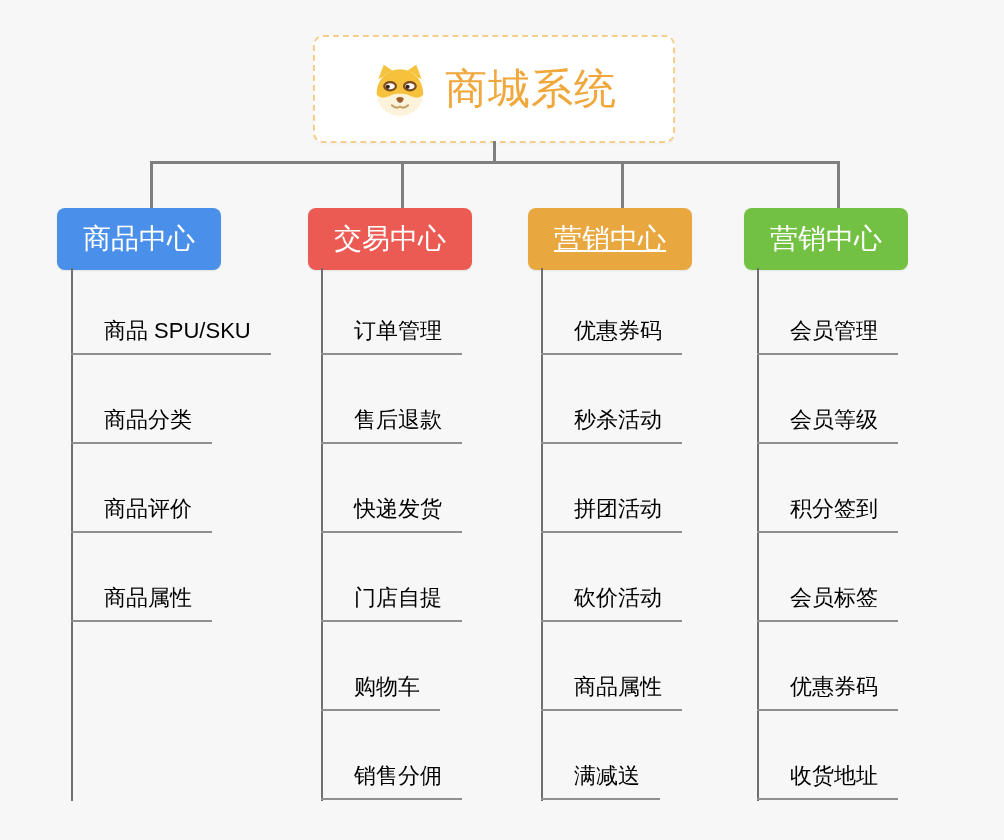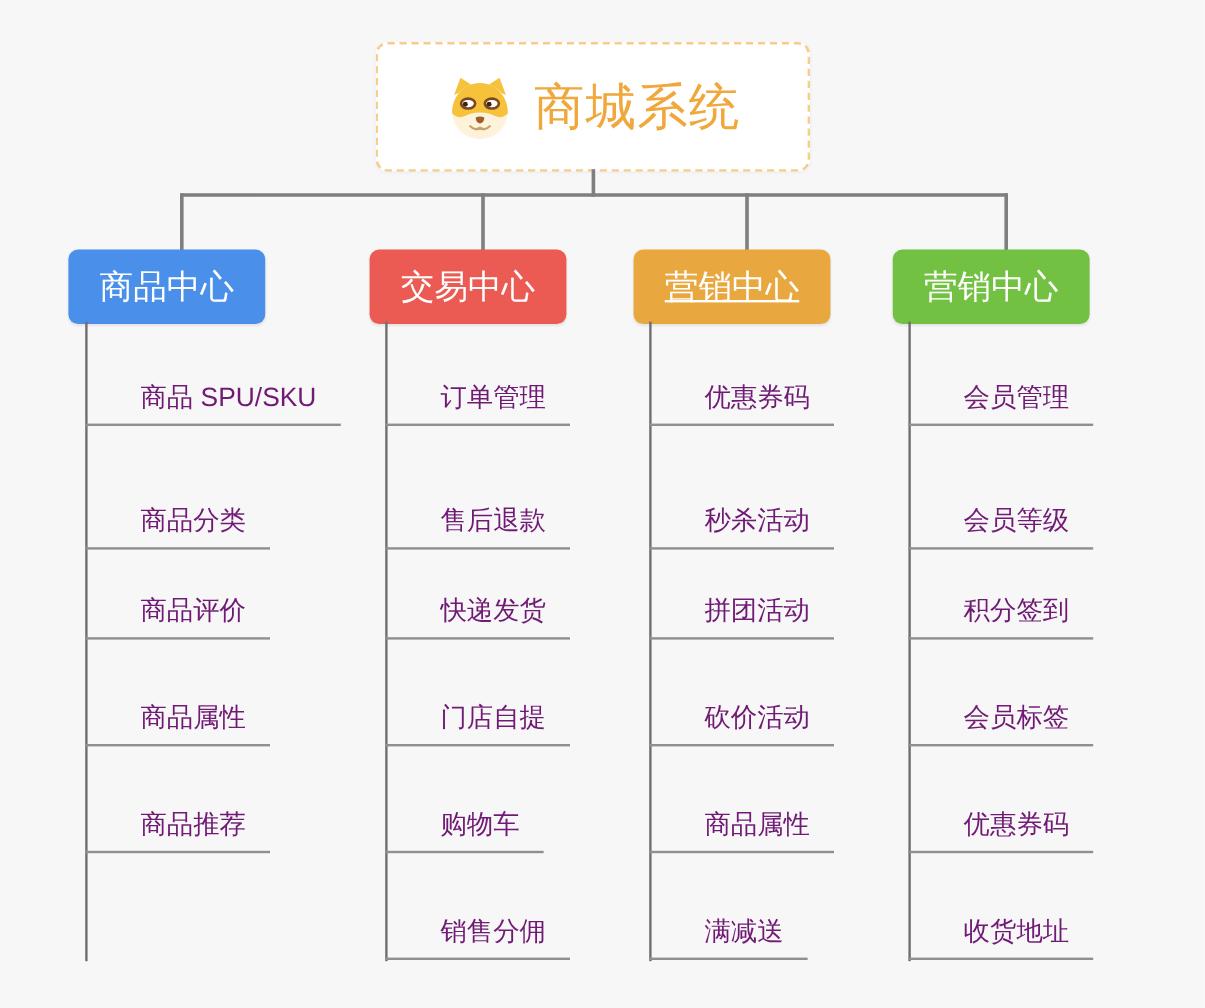--- a/index.html
+++ b/index.html
@@ -43,27 +43,27 @@
     box-shadow:0 1px 2px rgba(0,0,0,0.08);
   }
   .bb0{left:57px}.bb1{left:308px}.bb2{left:528px}.bb3{left:744px}
   
   .vline{position:absolute;top:268px;width:2px;height:533px;background:#6f6f6f;}
   .vl0{left:71px}.vl1{left:321px}.vl2{left:541px}.vl3{left:757px}
   
   .item{position:absolute;height:42px;display:flex;align-items:flex-end;}
   .item .item-label{
     display:inline-block;
-    padding:0 20px 7px 46px;
+    padding:0 20px 7px 33px;
     border-bottom:2px solid #8f8f8f;
-    font-size:22px;color:#701a75;
+    font-size:22px;color:#000000;
     white-space:nowrap;
   }
   .ic0{left:71px}.ic1{left:321px}.ic2{left:541px}.ic3{left:757px}
-  .r0{top:313px}.r1{top:416px}.r2{top:491px}.r3{top:580px}.r4{top:669px}.r5{top:758px}
+  .r0{top:313px}.r1{top:402px}.r2{top:491px}.r3{top:580px}.r4{top:669px}.r5{top:758px}
 </style>
 </head>
 <body>
 
 <div class="canvas">
 
   <div class="root-node" style="border-color: rgb(246, 205, 138);">
     <svg class="dog" viewBox="0 0 64 60" aria-hidden="true">
       <polygon points="8,19 14,3 26,11" fill="#f6c23c"></polygon>
       <polygon points="38,11 50,3 56,19" fill="#f6c23c"></polygon>
@@ -108,23 +108,20 @@
       <span class="item-label">商品 SPU/SKU</span>
     </div>
   <div class="item ic0 r1">
       <span class="item-label">商品分类</span>
     </div>
   <div class="item ic0 r2">
       <span class="item-label">商品评价</span>
     </div>
   <div class="item ic0 r3">
       <span class="item-label">商品属性</span>
-    </div>
-  <div class="item ic0 r4">
-      <span class="item-label">商品推荐</span>
     </div>
 
   <div class="item ic1 r0">
       <span class="item-label">订单管理</span>
     </div>
   <div class="item ic1 r1">
       <span class="item-label">售后退款</span>
     </div>
   <div class="item ic1 r2">
       <span class="item-label">快递发货</span>

